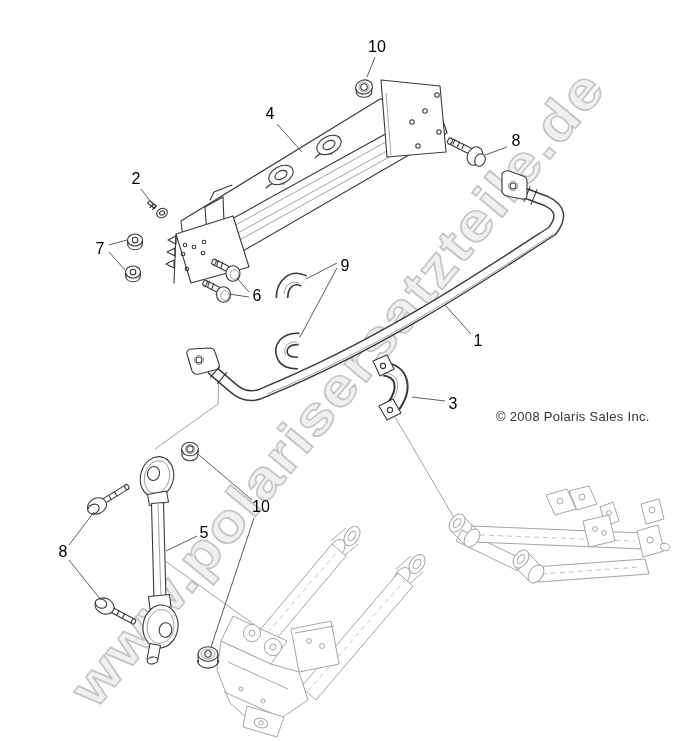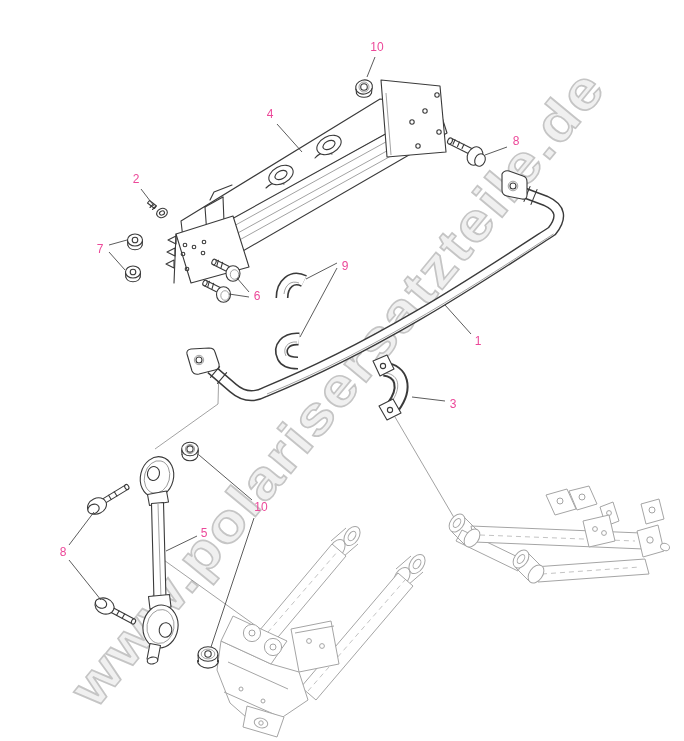--- a/index.html
+++ b/index.html
@@ -1,19 +1,19 @@
 <!DOCTYPE html>
 <html><head>
 <meta charset="utf-8">
 <style>
   html,body{margin:0;padding:0;background:#fff;}
   .stage{position:relative;width:684px;height:741px;background:#fff;overflow:hidden;
          font-family:"Liberation Sans",sans-serif;}
   .stage svg{position:absolute;left:0;top:0;}
-  .callout{position:absolute;transform:translate(-50%,-50%);font-size:12px;color:#ec4899;
+  .callout{position:absolute;transform:translate(-50%,-50%);font-size:16px;color:#000000;
            line-height:1;white-space:nowrap;}
   .copyright{position:absolute;font-size:13px;color:#333;letter-spacing:.3px;white-space:nowrap;}
   .wm{font-family:"Liberation Sans",sans-serif;font-weight:bold;font-size:54px;
       fill:#f0f0f0;stroke:#c5c5c5;stroke-width:1.6px;letter-spacing:2px;}
   .ln{fill:none;stroke:#3a3a3a;stroke-width:1.1;stroke-linecap:round;stroke-linejoin:round;}
   .fw{fill:#fff;stroke:#3a3a3a;stroke-width:1.1;stroke-linejoin:round;}
   .thin{fill:none;stroke:#7a7a7a;stroke-width:.7;}
   .lead{fill:none;stroke:#4a4a4a;stroke-width:.9;}
   .bar-o{fill:none;stroke:#3a3a3a;stroke-width:11;stroke-linejoin:round;}
   .bar-i{fill:none;stroke:#fff;stroke-width:8.2;stroke-linejoin:round;}
@@ -307,14 +307,15 @@
 <div class="callout" style="left:516px;top:141px">8</div>
 <div class="callout" style="left:100px;top:249px">7</div>
 <div class="callout" style="left:257px;top:296px">6</div>
 <div class="callout" style="left:345px;top:266px">9</div>
 <div class="callout" style="left:478px;top:341px">1</div>
 <div class="callout" style="left:453px;top:404px">3</div>
 <div class="callout" style="left:63px;top:552px">8</div>
 <div class="callout" style="left:204px;top:533px">5</div>
 <div class="callout" style="left:261px;top:507px">10</div>
 
+<div class="copyright" style="left:496px;top:409px">© 2008 Polaris Sales Inc.</div>
 
 </div>
 
 </body></html>

